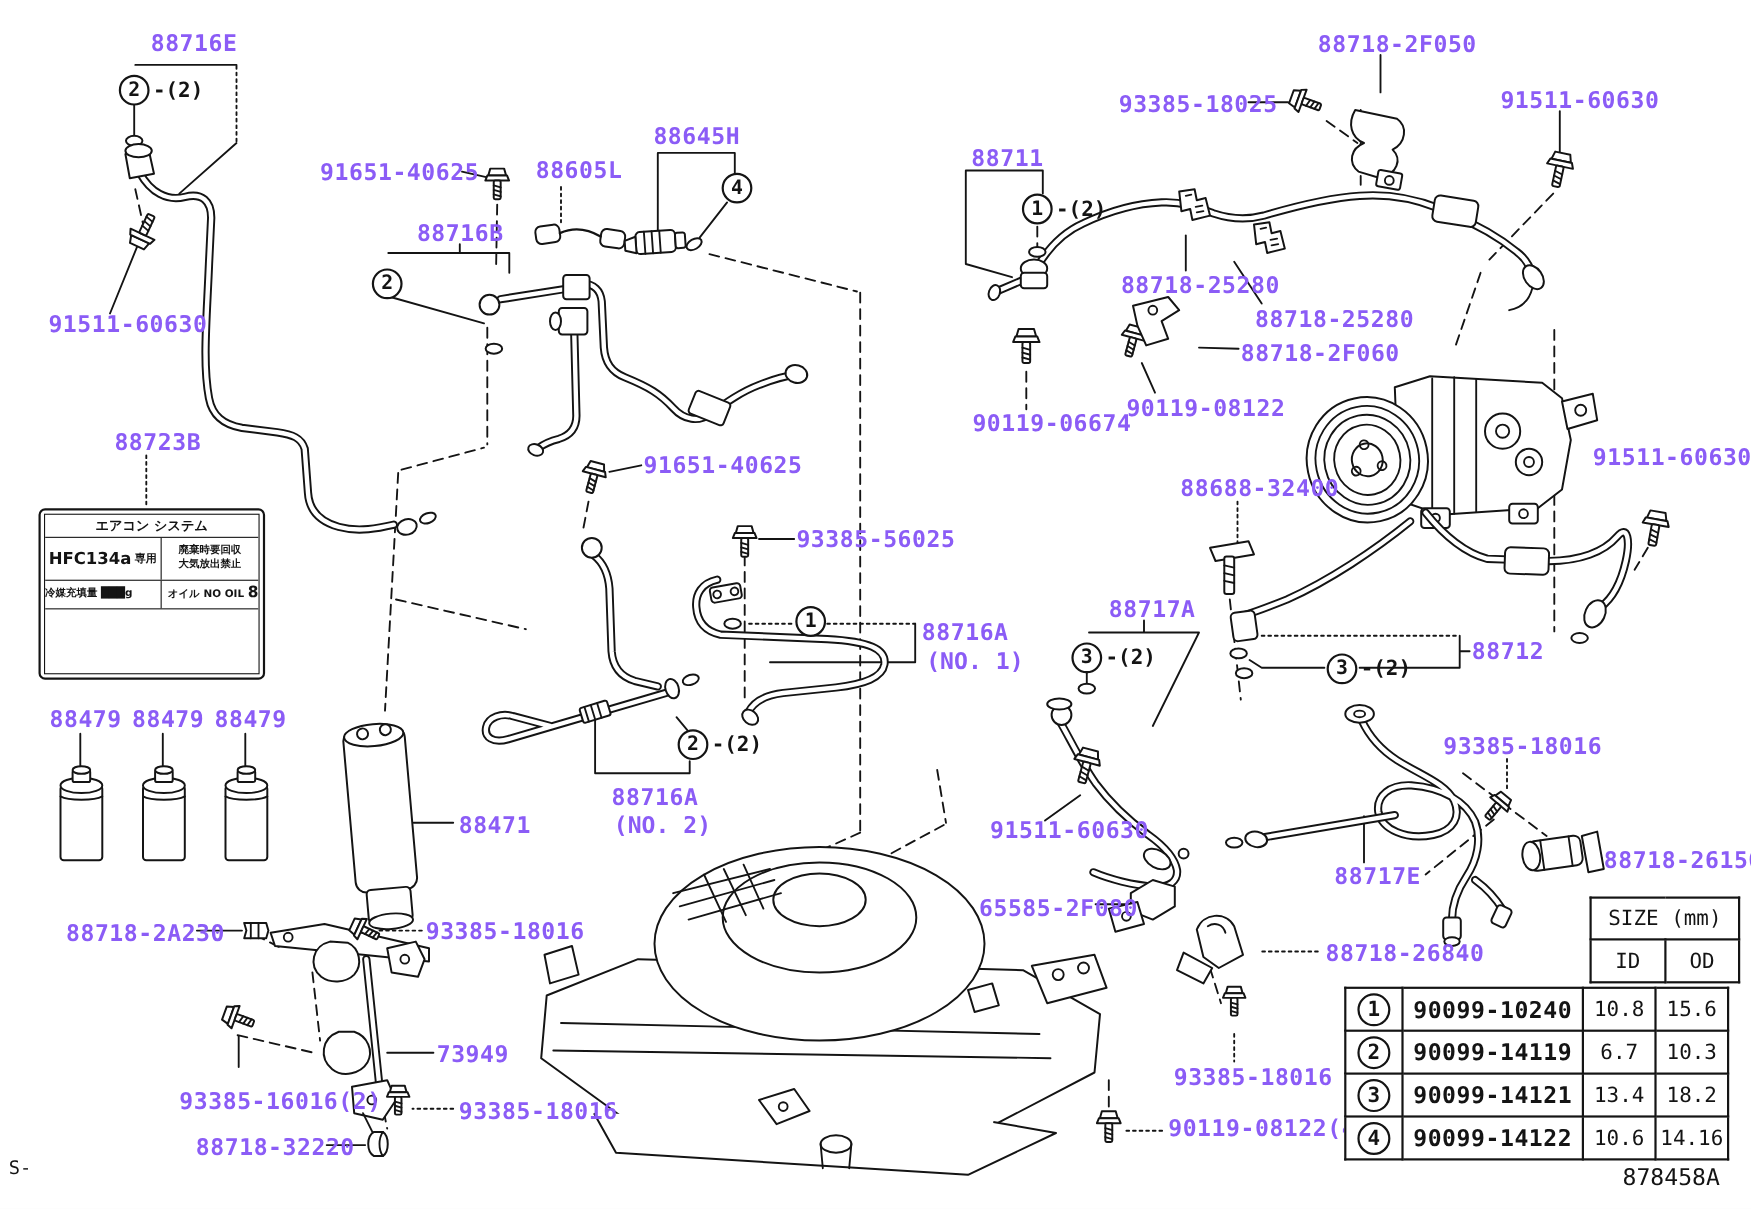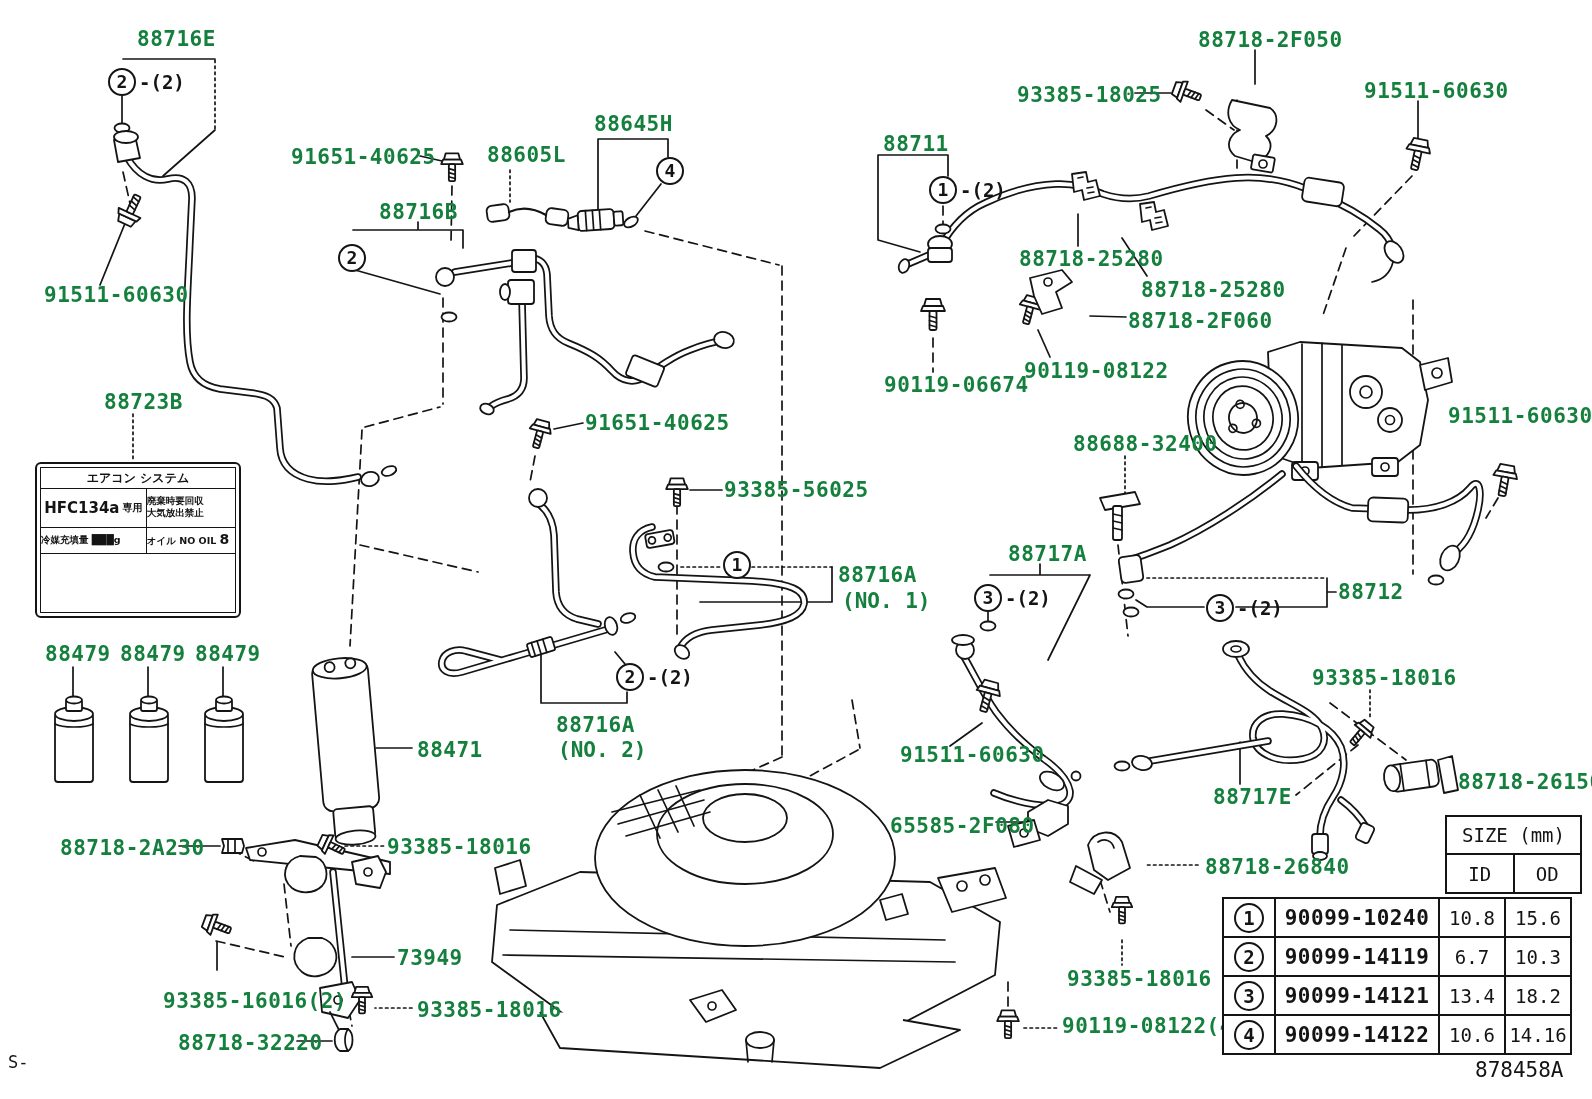--- a/index.html
+++ b/index.html
@@ -8,44 +8,44 @@
   svg{position:absolute;left:0;top:0}
   svg *{vector-effect:non-scaling-stroke}
   .ln{fill:none;stroke:#141414;stroke-width:1.7;stroke-linecap:round;stroke-linejoin:round}
   .ln2{fill:none;stroke:#141414;stroke-width:2.2;stroke-linecap:round;stroke-linejoin:round}
   .dash{stroke-dasharray:9 6}
   .dot{stroke-dasharray:2.5 3.5}
   .tube{fill:none;stroke:#141414;stroke-width:7.5;stroke-linecap:round;stroke-linejoin:round}
   .tube-core{fill:none;stroke:#ffffff;stroke-width:4;stroke-linecap:round;stroke-linejoin:round}
   .shp{fill:#ffffff;stroke:#141414;stroke-width:1.8;stroke-linejoin:round}
   .lbl{position:absolute;white-space:nowrap;font:700 21px "DejaVu Sans Mono",monospace;
-       letter-spacing:.5px;color:#15803d}
+       letter-spacing:.5px;color:#8b5cf6}
   .lbl.small{font-size:21px;letter-spacing:0}
   .co{position:absolute;width:28px;height:28px}
   .co .c{display:block;width:28px;height:28px;box-sizing:border-box;border:2.4px solid #141414;
          border-radius:50%;background:#fff;font:700 18px/23px "DejaVu Sans Mono",monospace;text-align:center}
   .co .sfx{position:absolute;left:31px;top:3px;font:700 19px "DejaVu Sans Mono",monospace;white-space:nowrap}
   table.sz{position:absolute;border-collapse:collapse;background:#fff}
   table.sz td{border:2.6px solid #141414;text-align:center;vertical-align:middle;
               font:400 19px "DejaVu Sans Mono",monospace;padding:0}
   table.sz td.part{font-weight:700;font-size:21px;letter-spacing:.5px}
   .tco{display:inline-block;width:30px;height:30px;box-sizing:border-box;border:2.2px solid #141414;
        border-radius:50%;font:700 19px/26px "DejaVu Sans Mono",monospace;text-align:center}
   .spec{position:absolute;left:35px;top:462px;width:206px;height:156px;box-sizing:border-box;
         border:2.5px solid #141414;border-radius:6px;background:#fff;padding:3px}
   .spec .inner{border:1.4px solid #141414;height:100%;box-sizing:border-box;display:flex;flex-direction:column;overflow:hidden}
   .spec .r1{border-bottom:1.6px solid #141414;text-align:center;font:700 12px/20px "DejaVu Sans",sans-serif;height:20px}
   .spec .r2{display:flex;border-bottom:1.6px solid #141414;height:38px}
   .spec .r2 .c1{width:54%;border-right:1.6px solid #141414;display:flex;align-items:center;justify-content:center;gap:3px}
   .spec .r2 .c1 .big{font:700 15px "DejaVu Sans",sans-serif}
   .spec .r2 .c1 .sm{font:700 10px "DejaVu Sans",sans-serif}
-  .spec .r2 .c2{flex:1;font:700 9.5px/12px "DejaVu Sans",sans-serif;padding-top:6px}
+  .spec .r2 .c2{flex:1;text-align:center;font:700 9.5px/12px "DejaVu Sans",sans-serif;padding-top:6px}
   .spec .r3{display:flex;border-bottom:1.6px solid #141414;height:25px;font:700 9.5px/23px "DejaVu Sans",sans-serif}
   .spec .r3 .c1{width:54%;border-right:1.6px solid #141414;text-align:left}
-  .spec .r3 .c2{flex:1;text-align:left}
+  .spec .r3 .c2{flex:1;text-align:right}
   .spec .r3 .c2 b{font-size:14px}
   .spec .r4{position:relative;flex:1;font:400 8.5px/11px "DejaVu Sans",sans-serif;padding:3px 4px}
   .spec .stamp{position:absolute;right:2px;bottom:2px;width:52px;height:30px;border:1.6px solid #141414;
                text-align:center;font:700 13px/27px "DejaVu Sans",sans-serif}
   .foot{position:absolute;font:400 21px "DejaVu Sans Mono",monospace}
 </style>
 </head>
 <body>
 
 <div class="stage">

